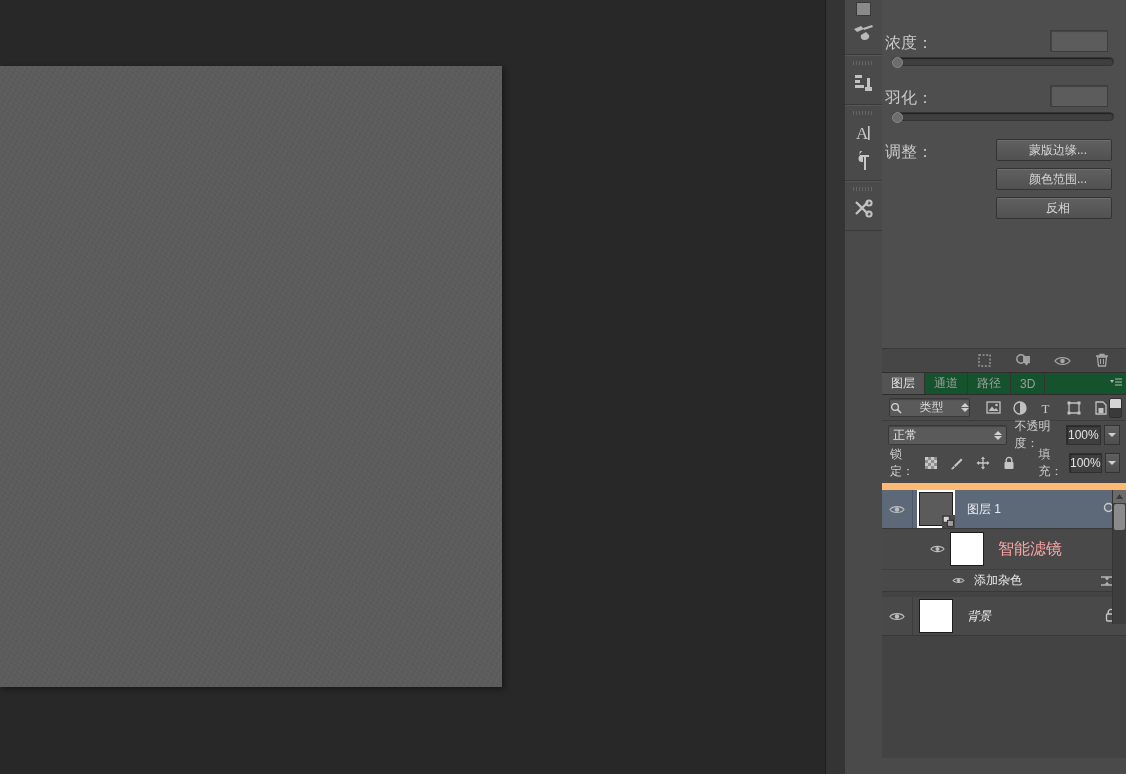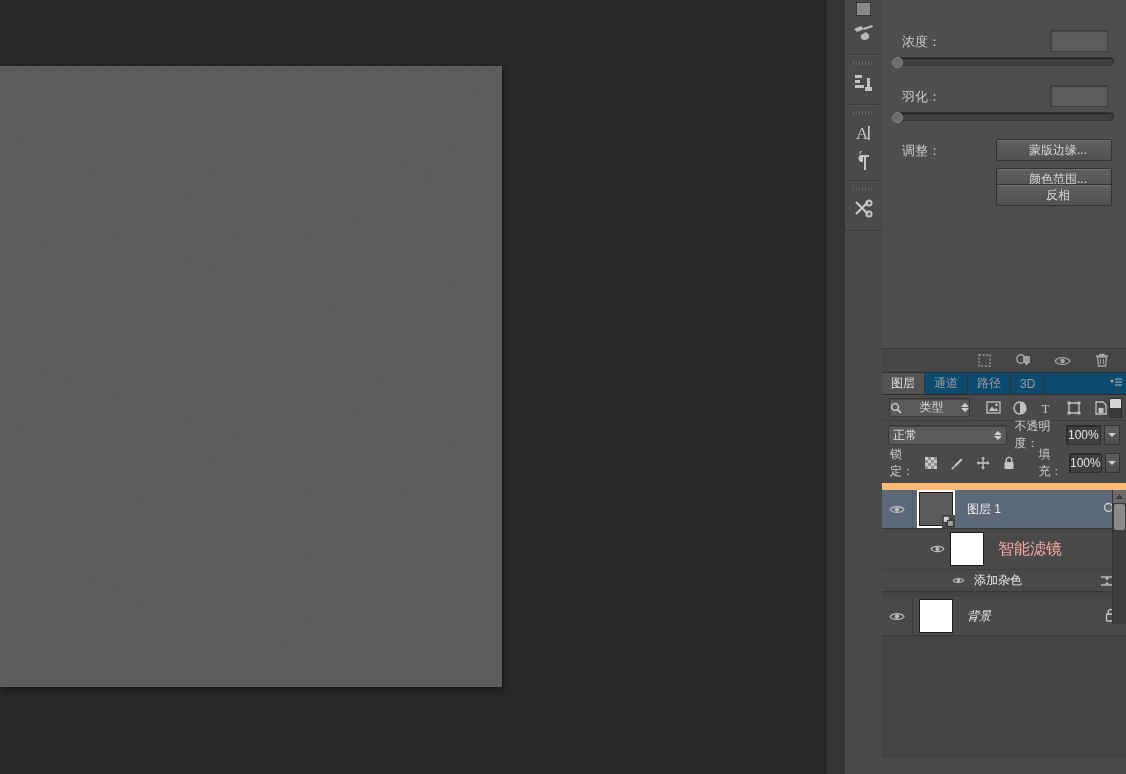--- a/index.html
+++ b/index.html
@@ -110,22 +110,22 @@
     text-shadow: 0 1px 0 #3b3b3b;
     white-space: nowrap;
     user-select: none;
   }
   #watermark .wm-cn { font-size: 13px; }
   #watermark .wm-url { font-size: 11px; margin-left: 5px; }
 
   .mask-row { position: absolute; left: 0; width: 244px; }
   .mask-label {
     position: absolute;
-    left: 20px;
-    font-size: 13px;
+    left: 3px;
+    font-size: 16px;
     color: #c9c9c9;
   }
   .mask-valuebox {
     position: absolute;
     right: 18px;
     width: 56px; height: 20px;
     background: #5c5c5c;
     border: 1px solid #3d3d3d;
     box-shadow: inset 1px 1px 1px rgba(0,0,0,.28);
   }
@@ -181,21 +181,21 @@
   
   #layers-panel {
     position: absolute;
     left: 0; top: 373px;
     width: 244px; height: 401px;
     background: #4a4a4a;
   }
   #panel-tabs {
     position: relative;
     height: 21px;
-    background: #0c4a6e;
+    background: #14532d;
     border-bottom: 1px solid #2d2d2d;
     display: flex;
     align-items: stretch;
   }
   .ptab {
     padding: 0 9px;
     display: flex; align-items: center;
     font-size: 12px;
     color: #9c9c9c;
     border-right: 1px solid #333;
@@ -500,21 +500,21 @@
     </div>
     <div class="mask-slider" style="top:112px;">
       <div class="knob"></div>
     </div>
 
     <div class="mask-row" style="top:140px;height:20px;">
       <div class="mask-label" style="top:2px;">调整：</div>
     </div>
     <div class="mask-button" style="top:139px;">蒙版边缘...</div>
     <div class="mask-button" style="top:168px;">颜色范围...</div>
-    <div class="mask-button" style="top:184px;margin-left:47px;">反相</div>
+    <div class="mask-button" style="top:197px;margin-left:47px;">反相</div>
 
     <div id="masks-footer">
       <div class="fbtn">
         <svg width="15" height="15" viewBox="0 0 15 15">
           <rect x="2" y="2" width="11" height="11" fill="none" stroke="#9a9a9a" stroke-width="1.4" stroke-dasharray="2,1.6"></rect>
         </svg>
       </div>
       <div class="fbtn">
         <svg width="17" height="15" viewBox="0 0 17 15">
           <circle cx="6" cy="6" r="4.2" fill="none" stroke="#a6a6a6" stroke-width="1.4"></circle>

